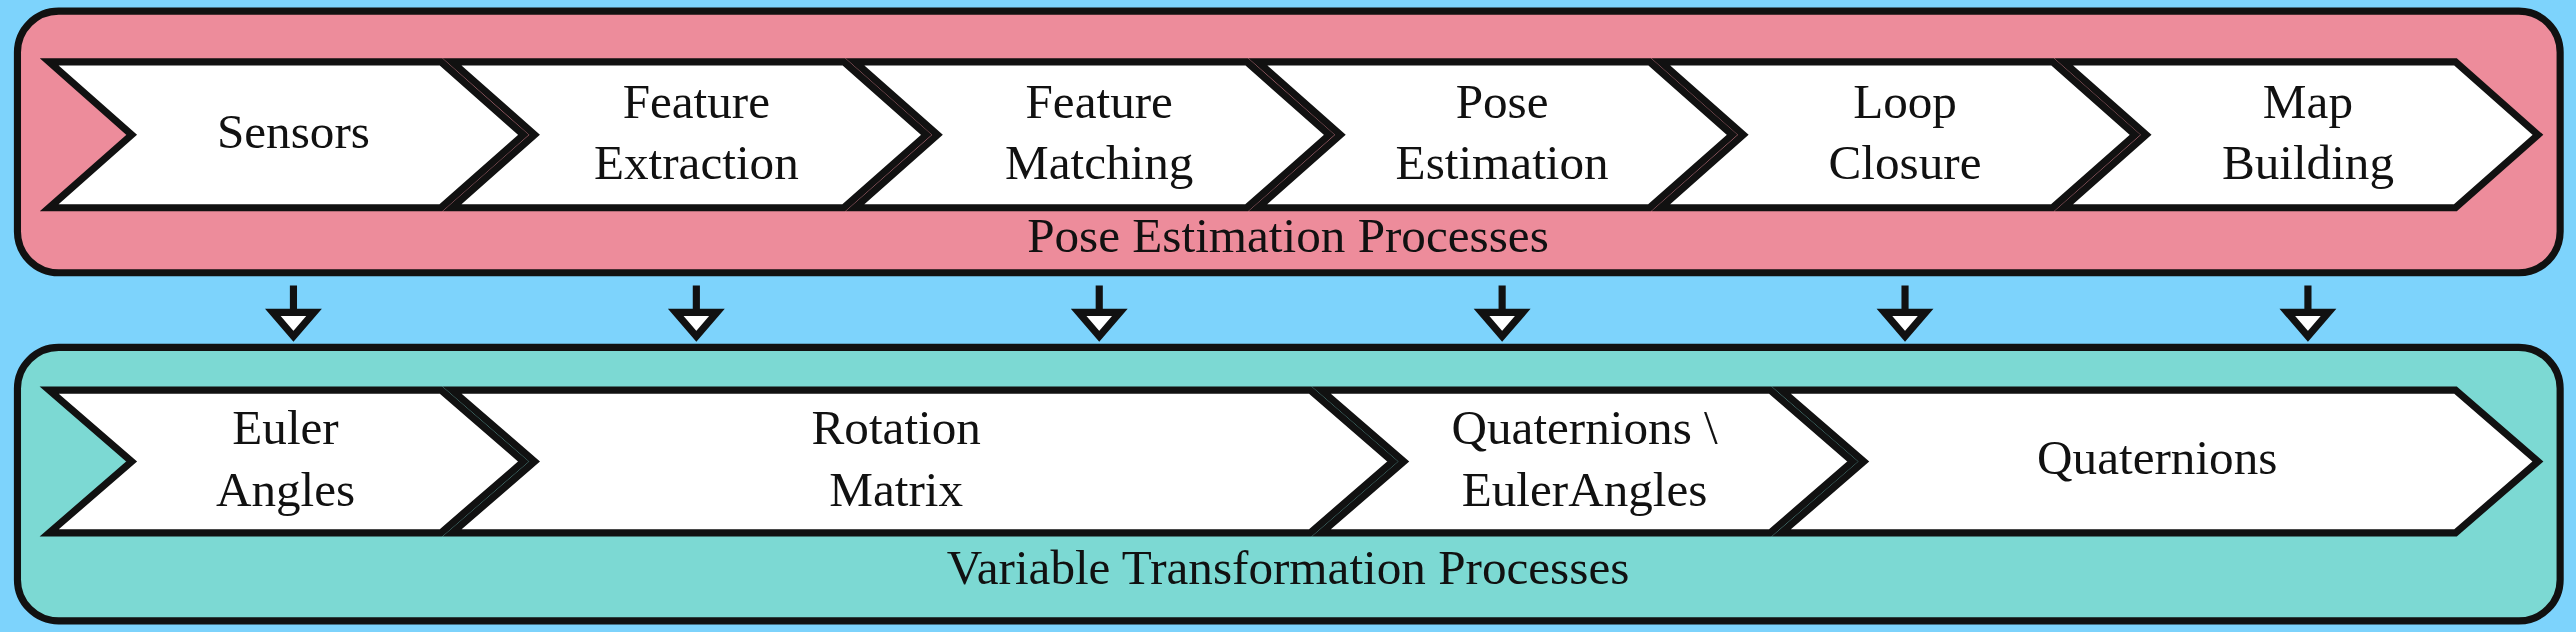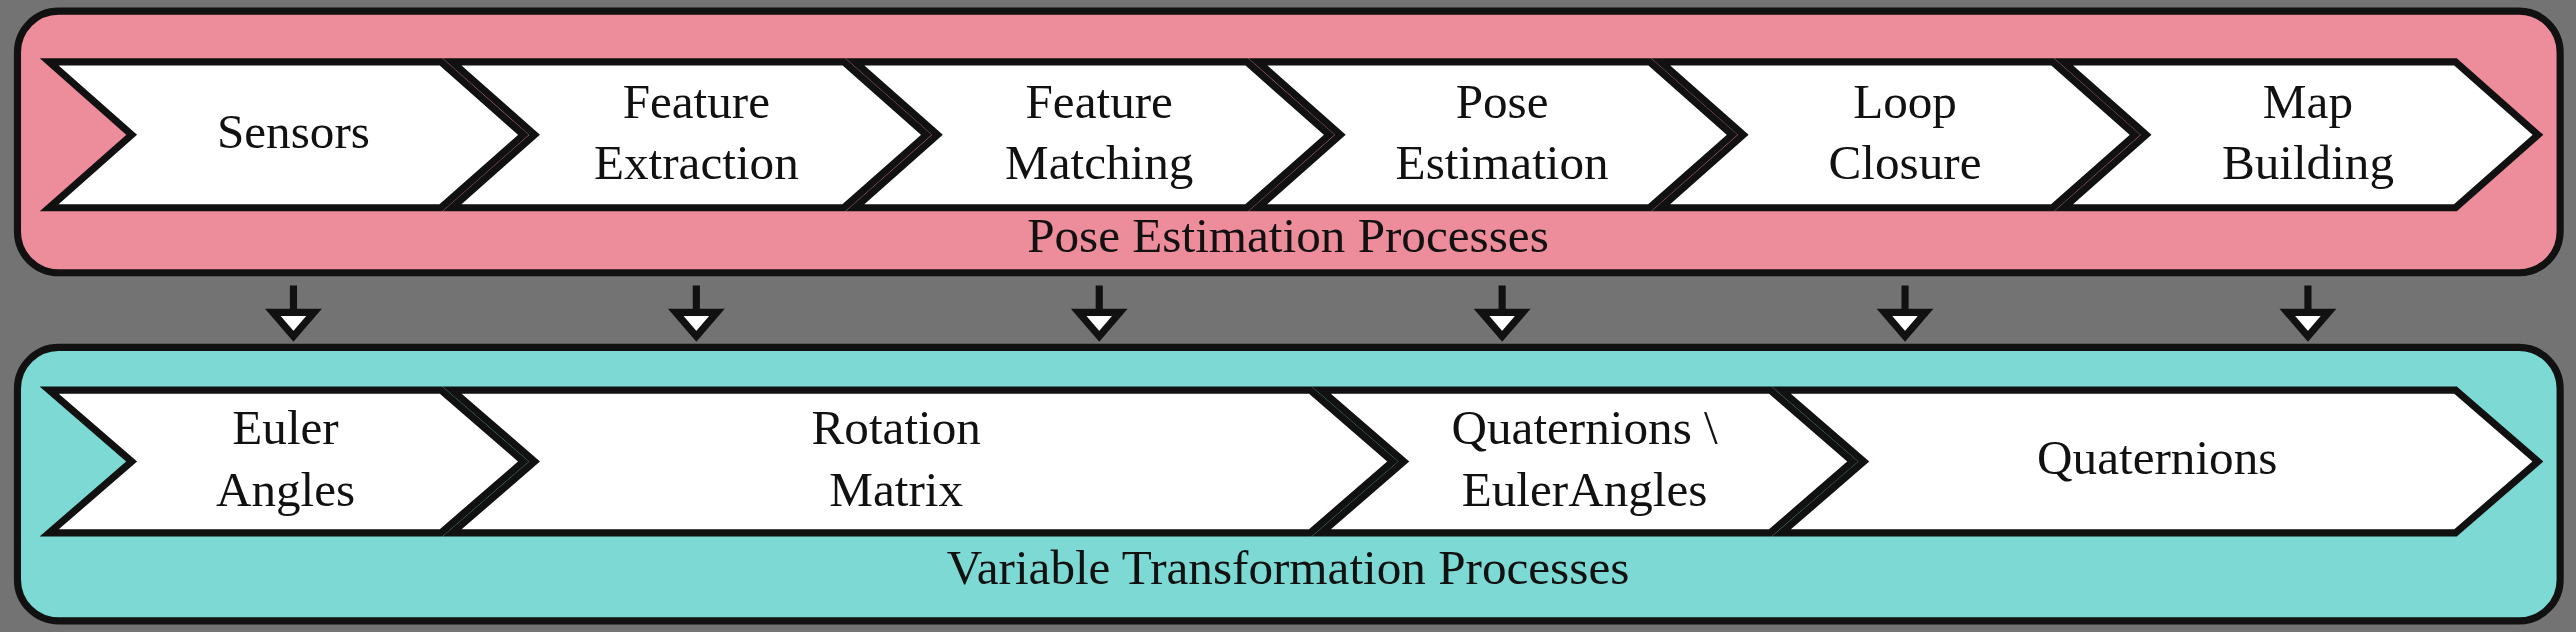--- a/index.html
+++ b/index.html
@@ -1,17 +1,17 @@
 <!DOCTYPE html>
 <html style="font-size:12.7px"><head>
 <meta charset="utf-8">
 <style>
   html,body{margin:0;padding:0;background:#ffffff;}
   body{font-family:"Liberation Serif","DejaVu Serif",serif;}
-  #stage{position:relative;width:2576px;height:632px;background:#737373;overflow:hidden;}
+  #stage{position:relative;width:2576px;height:632px;background:#7dd3fc;overflow:hidden;}
   svg.layer{position:absolute;left:0;top:0;width:2576px;height:632px;}
   .panel-shell{stroke:#111111;stroke-width:9;}
   .chev-white{fill:#ffffff;stroke:#111111;stroke-width:9;stroke-linejoin:miter;}
   .arrow{fill:#ffffff;stroke:#111111;stroke-width:9;stroke-linejoin:miter;}
   .lbl{font-family:"Liberation Serif","DejaVu Serif",serif;fill:#111111;text-anchor:middle;dominant-baseline:middle;}
   .lbl-step{font-size:62px;}
   .lbl-band{font-size:62px;}
 </style>
 </head>
 <body>

